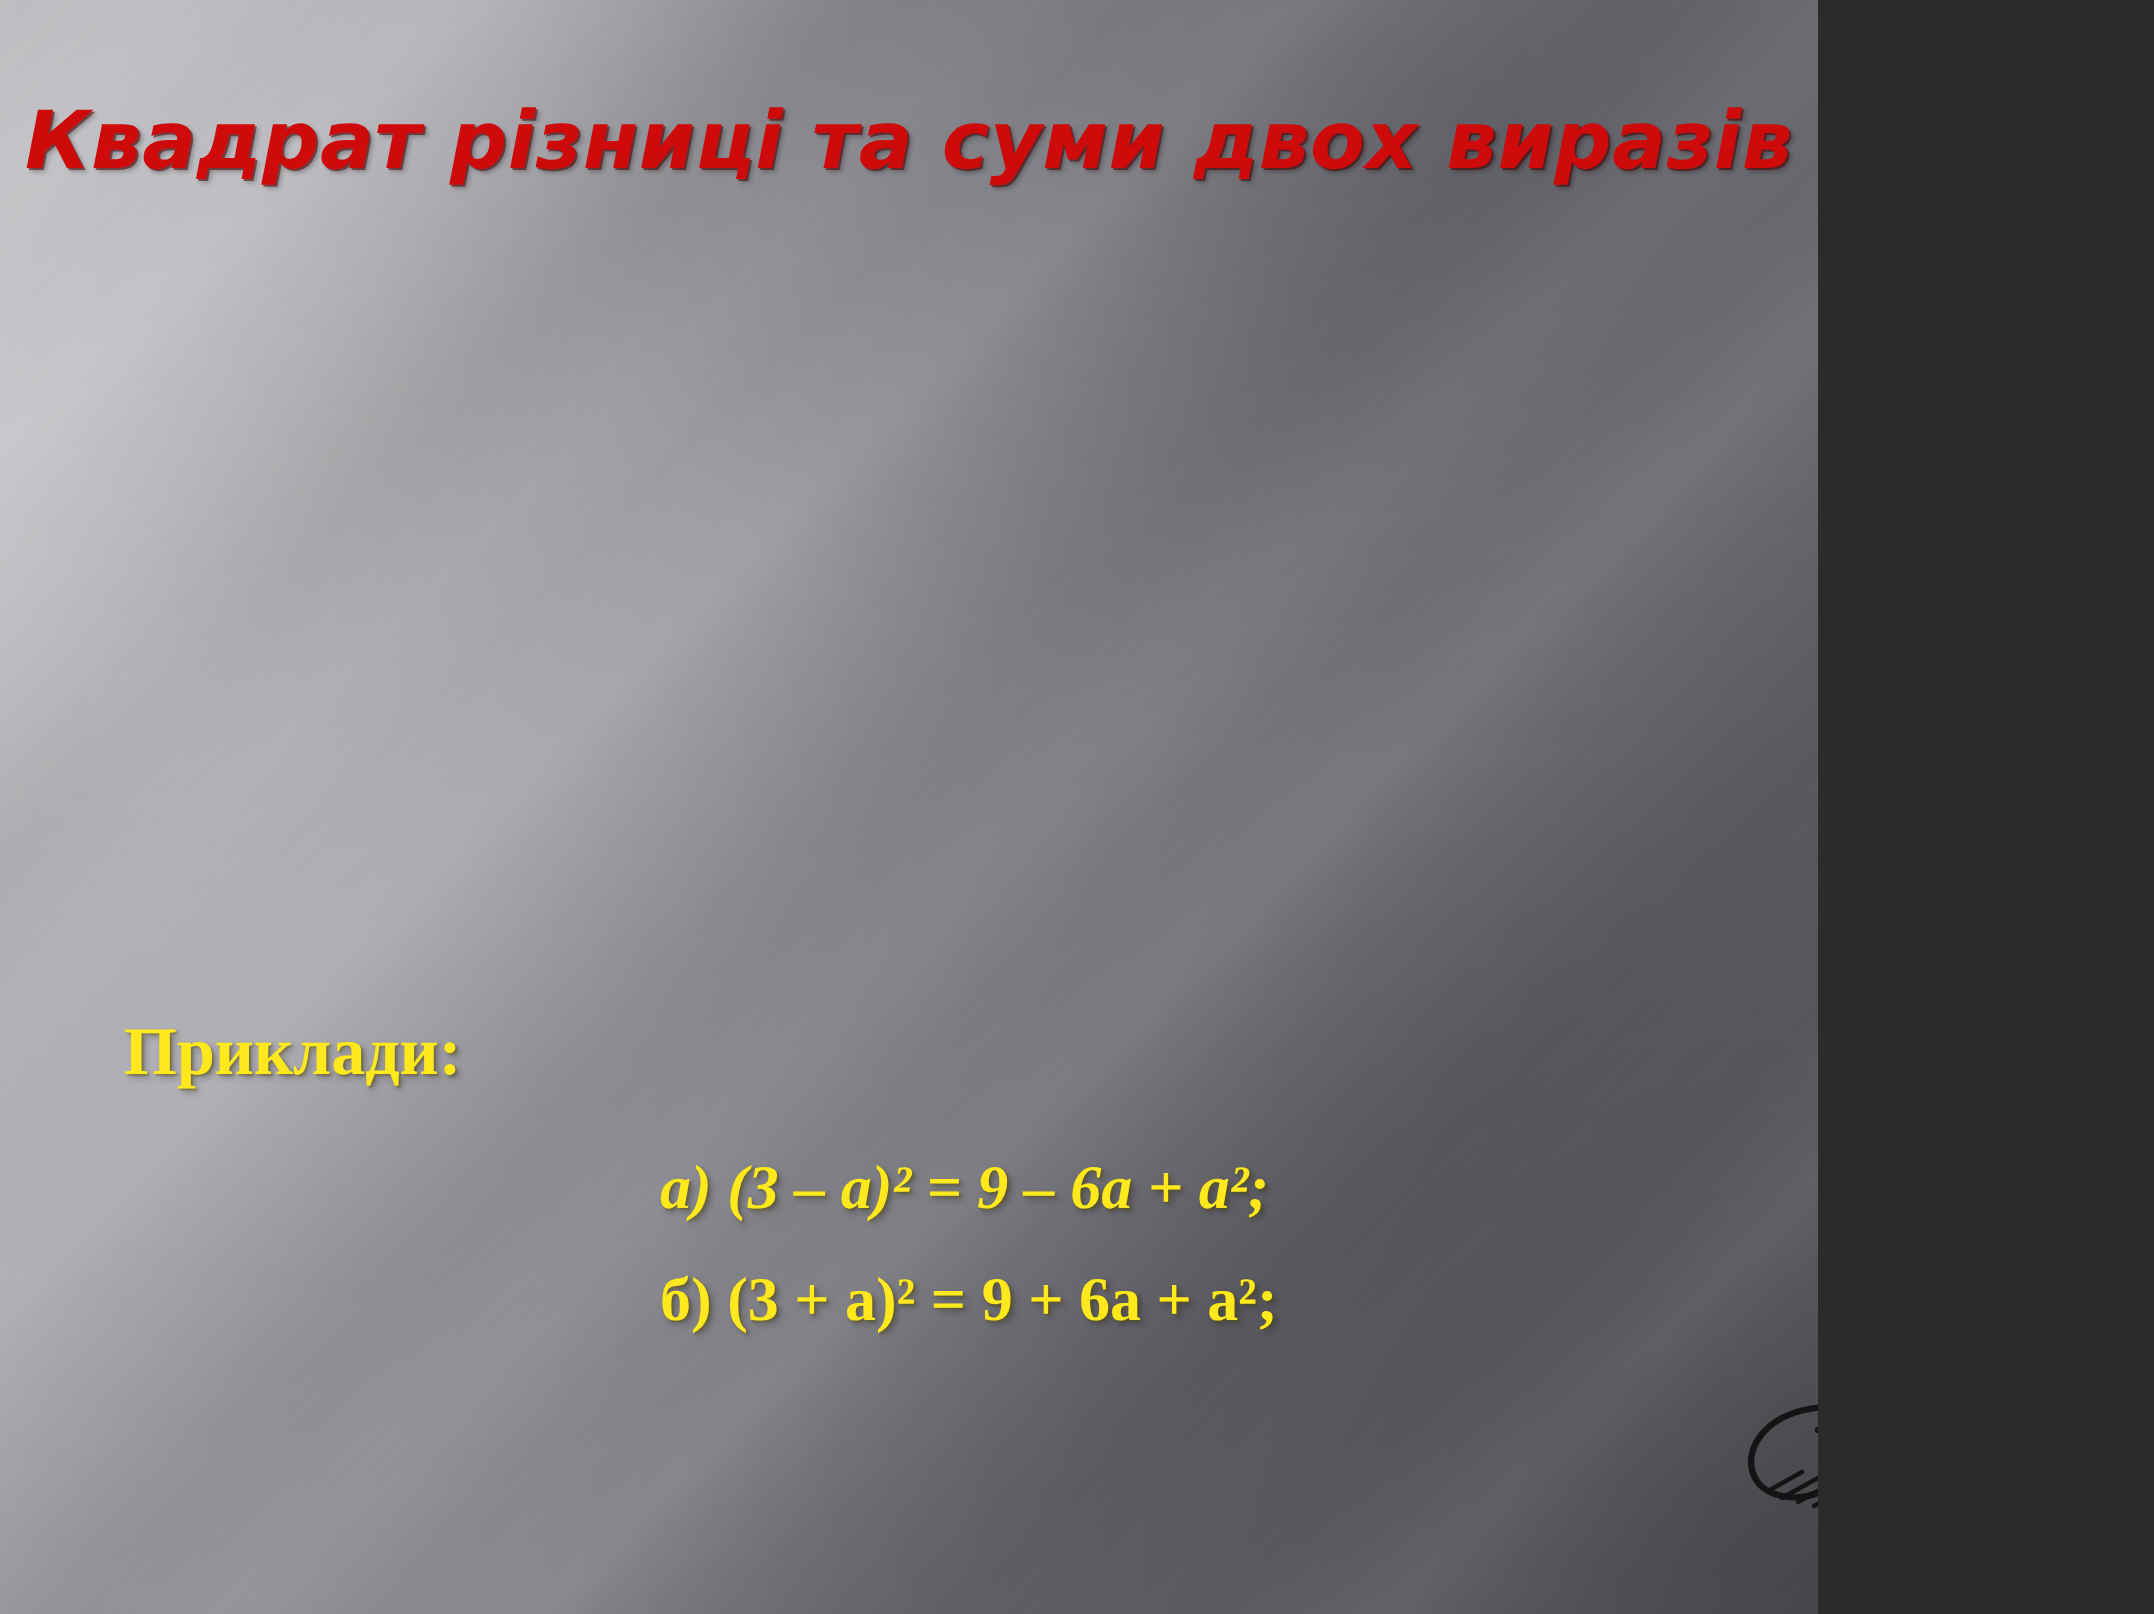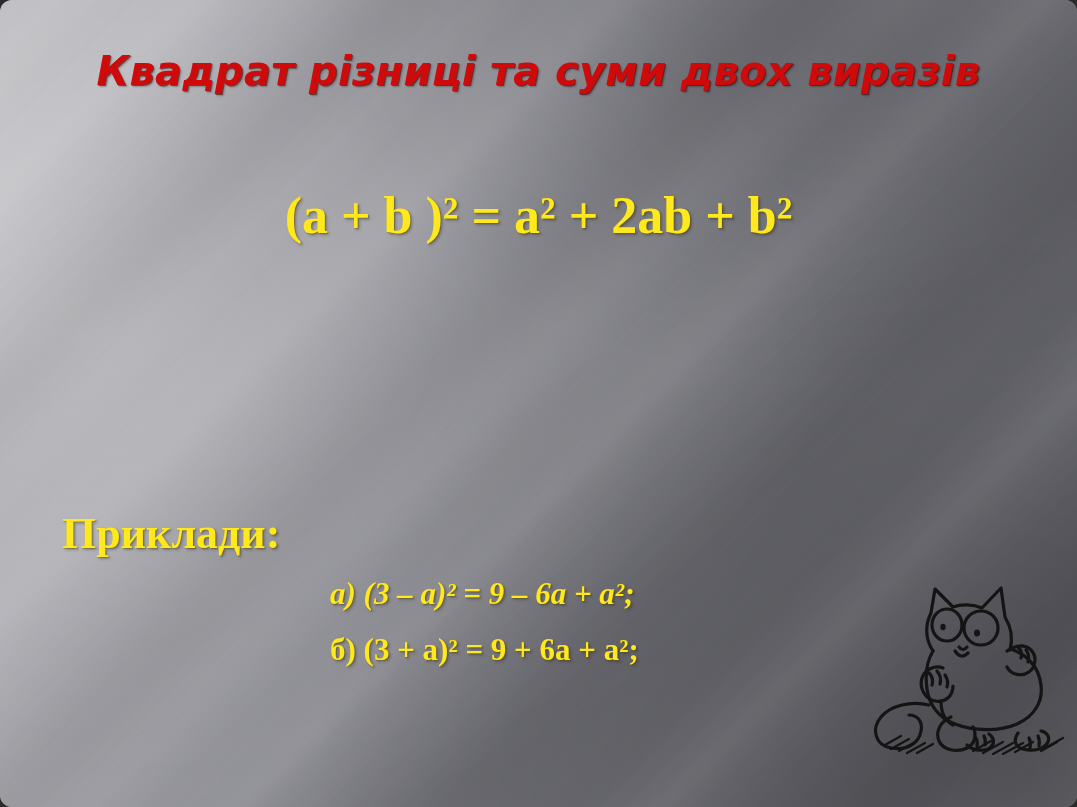--- a/index.html
+++ b/index.html
@@ -2,27 +2,26 @@
 <html><head>
 <meta charset="utf-8">
 <style>
   html, body {
     margin: 0;
     padding: 0;
     background: #2b2b2b;
   }
   #slide {
     position: relative;
-    width: 1077px;
+    width: 909px;
     height: 807px;
     overflow: hidden;
     font-family: "Liberation Serif", serif;
     
     background-color: #6e6e74;
-    border-radius: 12px;
   }
   
   .bg-base {
     position: absolute;
     inset: 0;
     background:
       linear-gradient(115deg,
         #c2c2c6 0%,
         #b6b6bb 10%,
         #a9a9af 20%,
@@ -106,21 +105,21 @@
   }
   #formula-1 { top: 186px; }
   #formula-2 { top: 305px; }
 
   .examples-label {
     position: absolute;
     left: 62px;
     top: 508px;
     font-family: "Liberation Serif", serif;
     font-weight: bold;
-    font-size: 44px;
+    font-size: 34px;
     color: #ffe81c;
     text-shadow: 1px 1px 1px rgba(90,80,0,0.45), 2px 2px 3px rgba(0,0,0,0.25);
   }
 
   .example-line {
     position: absolute;
     left: 330px;
     font-family: "Liberation Serif", serif;
     font-weight: bold;
     font-size: 31px;
@@ -147,21 +146,20 @@
 
   <div class="bg-base"></div>
   <div class="bg-streak-a"></div>
   <div class="bg-streak-b"></div>
   <div class="bg-vignette"></div>
 
   <div class="content">
 
     <div class="title">Квадрат різниці та суми двох виразів</div>
 
-    <div class="formula" id="formula-1">(a + b )² = a² + 2ab + b²</div>
 
 
     <div class="examples-label">Приклади:</div>
 
     <div class="example-line" id="example-a">а) (3 – а)² = 9 – 6а + а²;</div>
 
     <div class="example-line" id="example-b">б) (3 + а)² = 9 + 6а + а²;</div>
 
     <div class="cat-figure">
       <svg viewBox="0 0 215 200" xmlns="http://www.w3.org/2000/svg" fill="none" stroke="#141414" stroke-width="3.2" stroke-linecap="round" stroke-linejoin="round">

